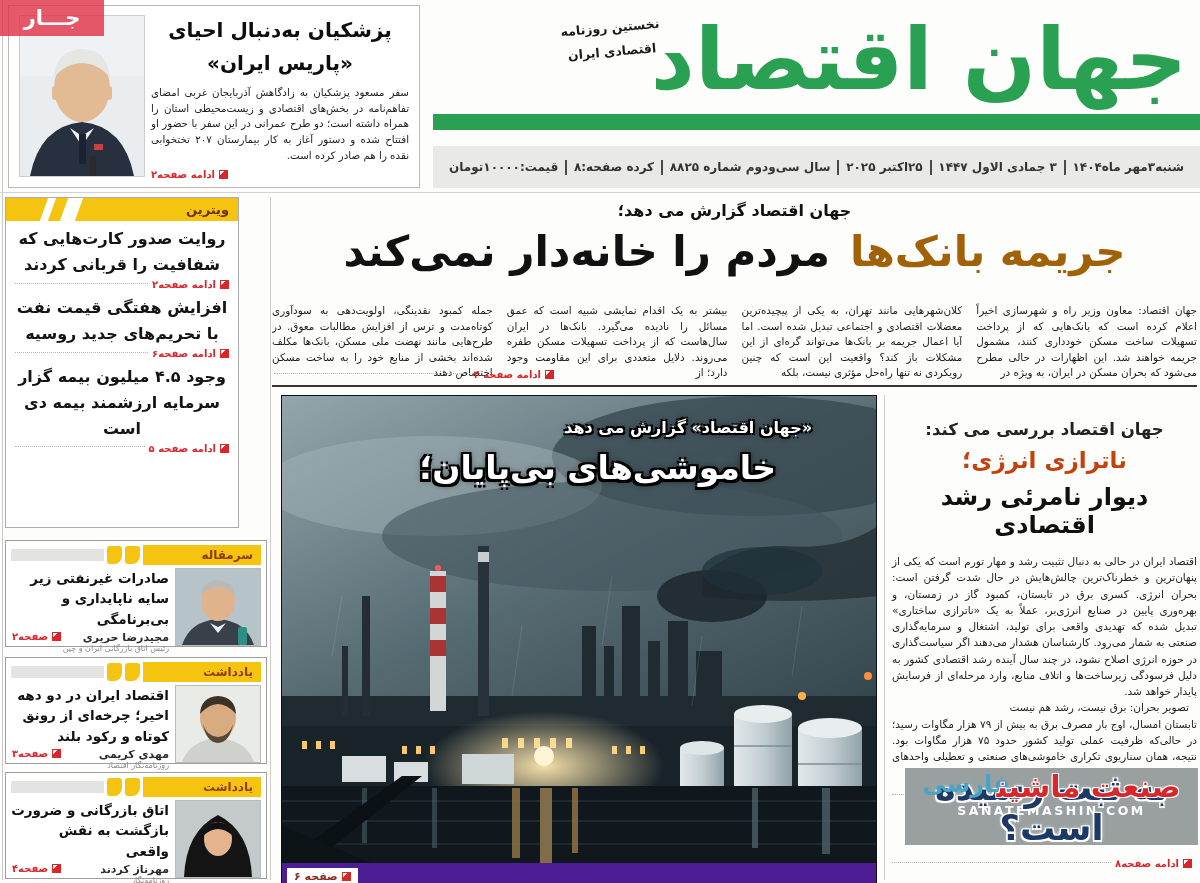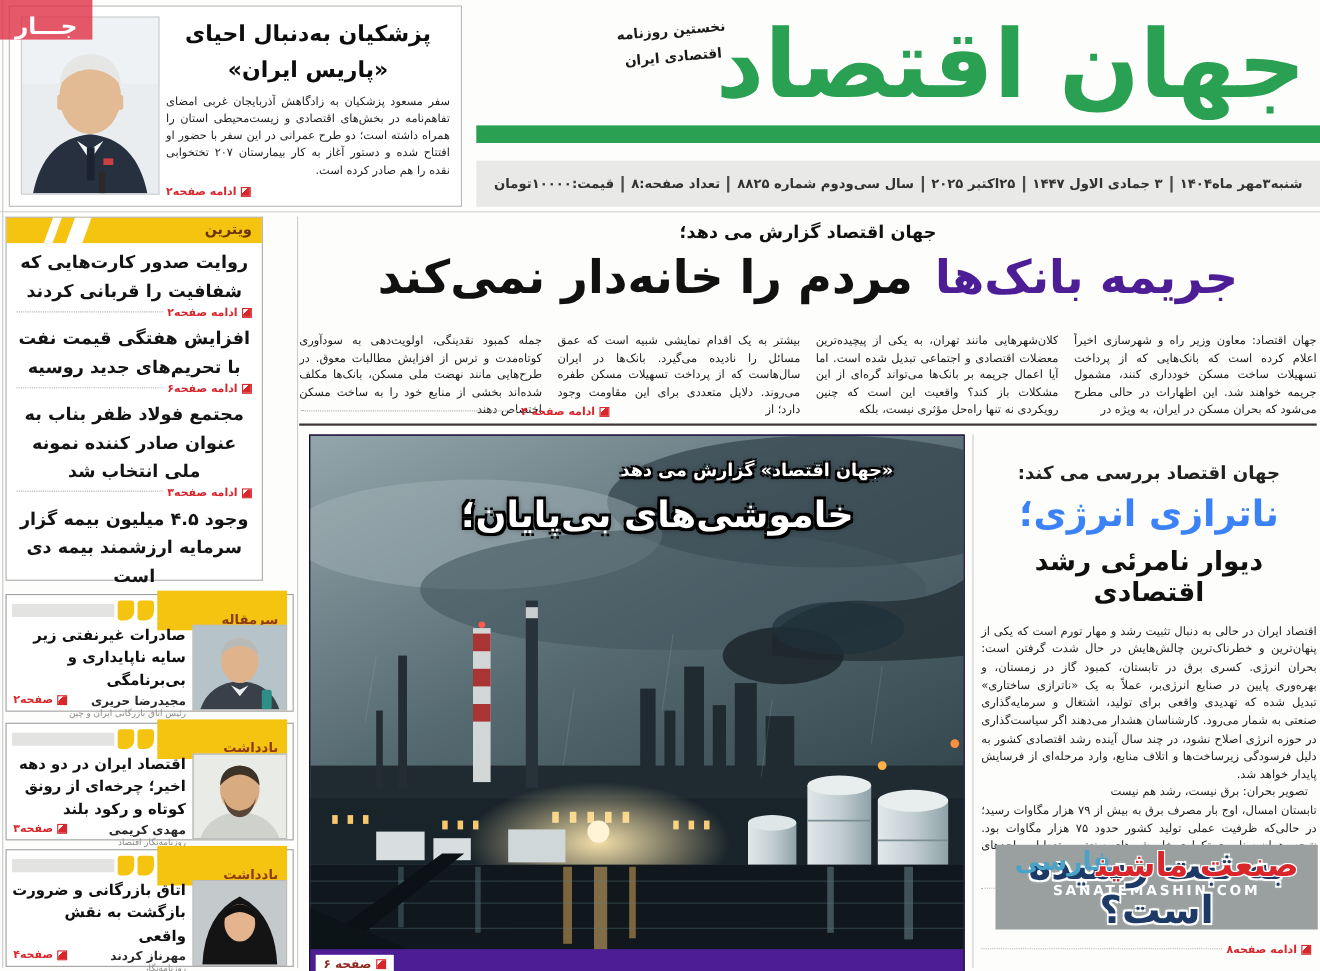--- a/index.html
+++ b/index.html
@@ -3,22 +3,22 @@
 <meta charset="utf-8">
 <style>
   html,body{margin:0;padding:0;background:#e9e7e2;}
   .page{position:relative;width:1200px;height:883px;background:#fdfdfb;overflow:hidden;
         font-family:"DejaVu Sans","Liberation Sans",sans-serif;direction:rtl;}
 
   
   .scan-edge{position:absolute;left:2px;top:0;width:1px;height:880px;background:#c9c9c9;}
 
   
-  .jar{position:absolute;left:0;top:0;width:84px;height:36px;background:rgba(224,48,70,.8);
-       color:#fff;font-weight:bold;font-size:21px;display:flex;align-items:flex-end;justify-content:center;z-index:30;}
+  .jar{position:absolute;left:0;top:0;width:104px;height:36px;background:rgba(224,48,70,.8);
+       color:#fff;font-weight:bold;font-size:21px;display:flex;align-items:center;justify-content:center;z-index:30;}
 
   
   .topstory{position:absolute;left:8px;top:5px;width:410px;height:181px;background:#fff;border:1px solid #b8b8b8;}
   .ts-photo{position:absolute;left:10px;top:9px;width:124px;height:160px;border:1px solid #ccc;overflow:hidden;background:#e8edf0;}
   .ts-text{position:absolute;left:142px;top:8px;width:258px;height:166px;}
   .ts-h{font-size:20px;font-weight:bold;color:#0d0d0d;text-align:center;line-height:1.65;}
   .ts-body{margin-top:5px;font-size:10.3px;line-height:1.52;color:#222;text-align:justify;}
   .ts-cont{position:absolute;bottom:0;left:0;}
 
   
@@ -46,38 +46,38 @@
   .vit-notch{position:absolute;left:58px;top:0;width:15px;height:23px;background:#fff;transform:skewX(-20deg);}
   .vit-notch2{position:absolute;left:38px;top:0;width:8px;height:23px;background:#fff;transform:skewX(-20deg);}
   .vit-item{padding:5px 9px 0 9px;}
   .vit-title{font-size:16px;font-weight:bold;color:#141414;text-align:center;line-height:1.62;min-height:52px;}
   .vit-cont{margin-top:1px;}
 
   
   .note{position:absolute;left:5px;width:262px;height:107px;background:#fff;border:1px solid #9f9f9f;box-sizing:border-box;}
   .note-head{display:flex;align-items:center;direction:rtl;height:20px;margin:4px 5px 0 5px;gap:3px;}
   .nh-label{background:#f4c410;color:#8d3b15;font-size:12px;font-weight:bold;line-height:20px;
-            padding:16px 8px 0 20px;flex:0 0 auto;min-width:118px;text-align:right;box-sizing:border-box;}
+            padding:0 8px 0 20px;flex:0 0 auto;min-width:118px;text-align:right;box-sizing:border-box;}
   .nh-q{width:15px;height:18px;background:#f4c410;border-radius:3px 3px 8px 3px;}
   .nh-gray{flex:1;height:12px;background:#e3e3e1;}
   .note-body{display:flex;direction:rtl;margin:3px 5px 0 5px;gap:6px;}
   .note-photo{flex:0 0 86px;height:78px;overflow:hidden;background:#ccc;border:1px solid #bbb;box-sizing:border-box;}
   .note-text{flex:1;min-width:0;}
   .note-title{font-size:13.5px;font-weight:bold;color:#111;line-height:1.5;text-align:right;}
   .note-author{margin-top:2px;font-size:11px;font-weight:bold;color:#2a2a2a;}
   .note-role{font-size:8px;color:#8a8a8a;}
   .note-tag{position:absolute;left:6px;bottom:4px;}
 
   
   .v-divider{position:absolute;left:270px;top:197px;width:1px;height:683px;background:#cccccb;}
   .lead-kicker{position:absolute;left:272px;top:201px;width:925px;text-align:center;
                font-size:16px;font-weight:600;color:#111;}
   .lead-h{position:absolute;left:272px;top:227px;width:925px;text-align:center;direction:rtl;
           font-size:42px;font-weight:bold;color:#111;letter-spacing:-1px;}
-  .lead-h .red{color:#4c1d95;margin-left:20px;}
+  .lead-h .red{color:#a16207;margin-left:20px;}
   .lead-cols{position:absolute;left:272px;top:303px;width:925px;height:78px;display:flex;direction:rtl;gap:14px;}
   .lcol{flex:1;font-size:10.4px;line-height:1.5;color:#1a1a1a;text-align:justify;overflow:hidden;}
   .lead-cont{position:absolute;left:274px;top:369px;width:280px;}
   .main-rule{position:absolute;left:272px;top:385px;width:925px;height:2px;background:#3c3434;}
 
   
   .pic{position:absolute;left:281px;top:395px;width:596px;height:498px;background:#4c1d95;
        border:1px solid #0e1316;box-sizing:border-box;overflow:hidden;}
   .pic svg{position:absolute;left:0;top:0;}
   .pic-kicker{position:absolute;top:22px;right:64px;font-size:16px;font-weight:bold;color:#fff;
@@ -86,21 +86,21 @@
       text-shadow:-2.5px -2.5px 0 #000,2.5px -2.5px 0 #000,-2.5px 2.5px 0 #000,2.5px 2.5px 0 #000,0 0 7px #000;}
   .pic-l2{position:absolute;top:118px;right:24px;font-size:33px;font-weight:bold;color:#fff;
       text-shadow:-2.5px -2.5px 0 #000,2.5px -2.5px 0 #000,-2.5px 2.5px 0 #000,2.5px 2.5px 0 #000,0 0 7px #000;}
   .pic-tag{position:absolute;left:5px;bottom:7px;background:#fff;padding:2px 7px;display:flex;
            align-items:center;gap:4px;direction:rtl;color:#8c2b20;font-size:11px;font-weight:bold;}
 
   
   .h-divider{position:absolute;left:884px;top:395px;width:1px;height:485px;background:#cccccb;}
   .energy{position:absolute;left:892px;top:398px;width:305px;}
   .en-kicker{margin-top:22px;text-align:center;font-size:16.5px;font-weight:600;color:#222;}
-  .en-red{margin-top:8px;text-align:center;font-size:33px;font-weight:bold;color:#3b82f6;}
+  .en-red{margin-top:8px;text-align:center;font-size:23px;font-weight:bold;color:#c2410c;}
   .en-black{margin-top:10px;text-align:center;font-size:24px;font-weight:bold;color:#101010;}
   .en-body{margin-top:14px;font-size:10.5px;line-height:1.55;color:#222;text-align:justify;}
   .en-sub{font-size:10.5px;line-height:1.55;color:#222;text-indent:8px;}
   .en-cont{margin-top:10px;}
 
   
   .adbox{position:absolute;left:905px;top:768px;width:293px;height:77px;background:#9aa0a0;overflow:visible;}
   .ad-brand{position:relative;margin-top:2px;text-align:center;direction:rtl;line-height:34px;white-space:nowrap;}
   .ad-red{font-size:30px;font-weight:800;color:#d8262b;position:relative;z-index:2;
           text-shadow:1px 1px 0 #fff,-1px -1px 0 #fff,1px -1px 0 #fff,-1px 1px 0 #fff;}
@@ -159,21 +159,21 @@
 
   <div class="dateline">
     <span>شنبه۳مهر ماه۱۴۰۴</span>
     <span class="dl-sep"></span>
     <span>۳ جمادی الاول ۱۴۴۷</span>
     <span class="dl-sep"></span>
     <span>۲۵اکتبر ۲۰۲۵</span>
     <span class="dl-sep"></span>
     <span>سال سی‌ودوم شماره ۸۸۲۵</span>
     <span class="dl-sep"></span>
-    <span>تعداد صفحه:۸</span>
+    <span>کرده صفحه:۸</span>
     <span class="dl-sep"></span>
     <span>قیمت:۱۰۰۰۰تومان</span>
   </div>
   <div class="head-rule"></div>
 
   <div class="vitrine">
     <div class="vit-head">
       <span class="vit-notch"></span>
       <span class="vit-notch2"></span>
       <span class="vit-label">ویترین</span>
@@ -184,28 +184,20 @@
         <span class="cicon"></span>
         <span>ادامه صفحه۲</span>
         <span class="leader"></span>
       </div>
     </div>
     <div class="vit-item">
       <div class="vit-title">افزایش هفتگی قیمت نفت با تحریم‌های جدید روسیه</div>
       <div class="cont vit-cont">
         <span class="cicon"></span>
         <span>ادامه صفحه۶</span>
-        <span class="leader"></span>
-      </div>
-    </div>
-    <div class="vit-item">
-      <div class="vit-title">مجتمع فولاد ظفر بناب به عنوان صادر کننده نمونه ملی انتخاب شد</div>
-      <div class="cont vit-cont">
-        <span class="cicon"></span>
-        <span>ادامه صفحه۳</span>
         <span class="leader"></span>
       </div>
     </div>
     <div class="vit-item">
       <div class="vit-title">وجود ۴.۵ میلیون بیمه گزار سرمایه ارزشمند بیمه دی است</div>
       <div class="cont vit-cont">
         <span class="cicon"></span>
         <span>ادامه صفحه ۵</span>
         <span class="leader"></span>
       </div>

